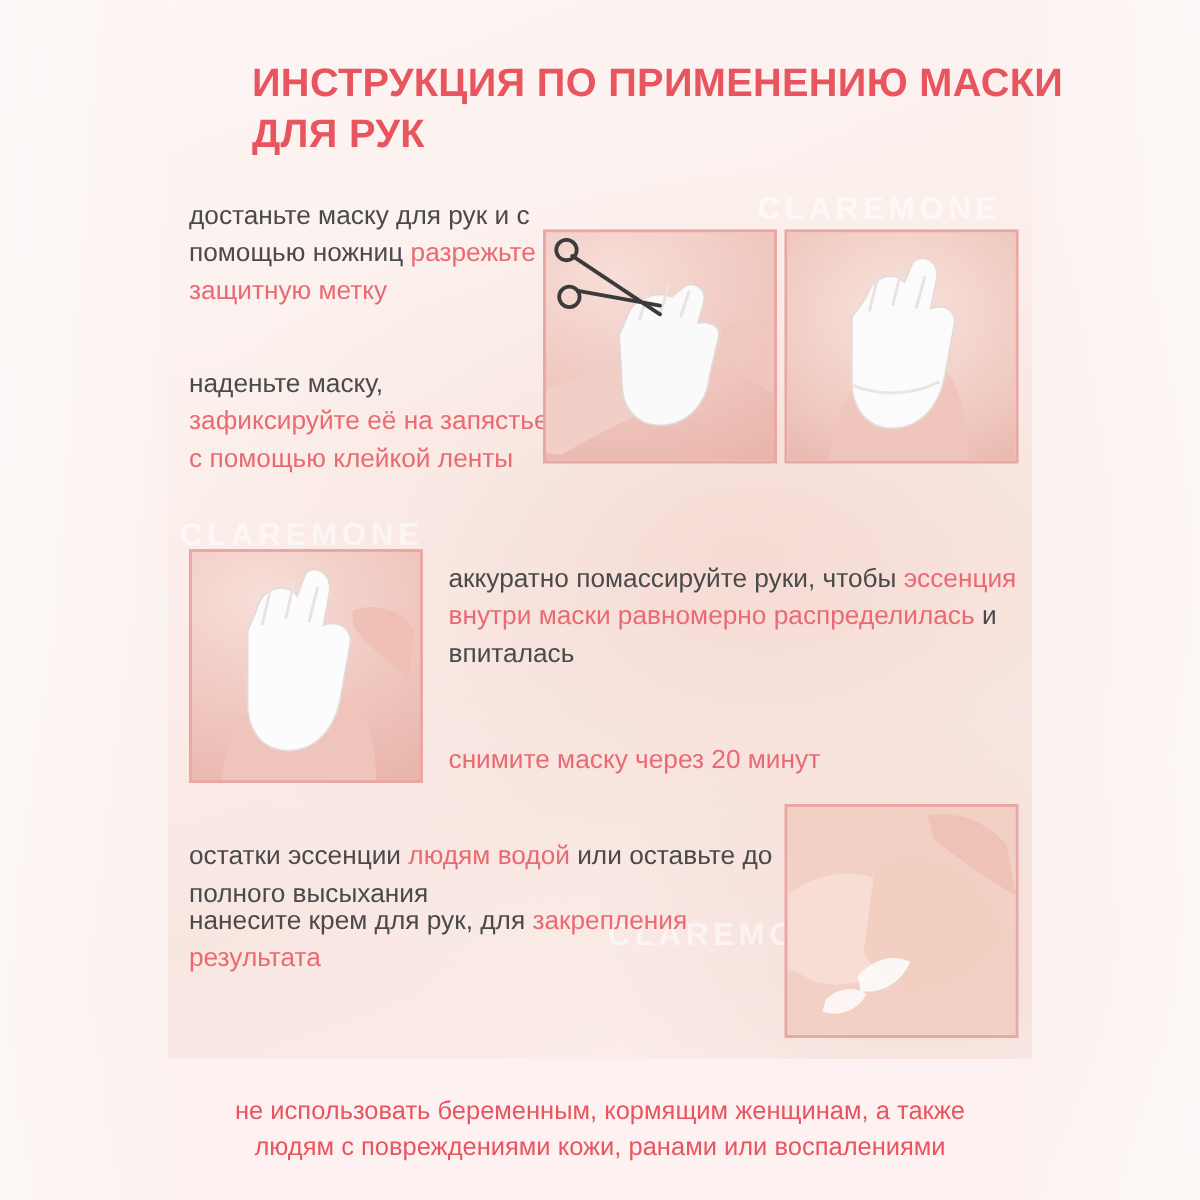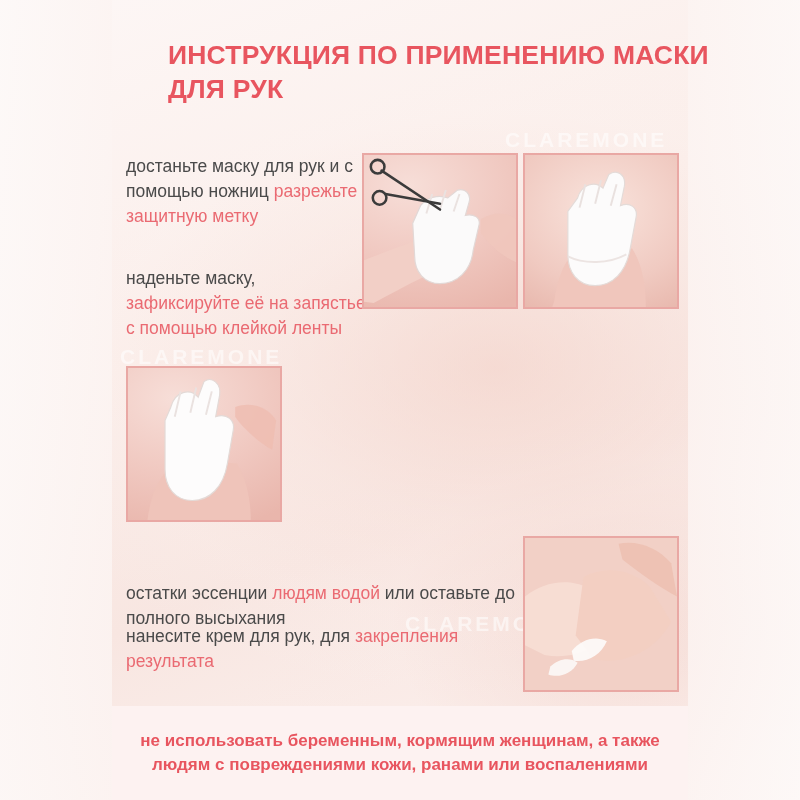--- a/index.html
+++ b/index.html
@@ -57,21 +57,20 @@
     text-transform: uppercase;
     margin-left: 42px;
   }
 
   
   .txt {
     position: absolute;
     color: #4a4a4a;
     font-size: 17.5px;
     line-height: 1.42;
-    margin-top: 23px;
   }
   .txt .hl { color: #ea6a72; }
   .txt .dk { color: #4a4a4a; }
 
   .b1 { left: 126px; top: 131px; width: 235px; }
   .b2 { left: 126px; top: 243px; width: 240px; }
   .b3 { left: 299px; top: 373px; width: 400px; }
   .b4 { left: 299px; top: 494px; width: 380px; }
   .b5 { left: 126px; top: 558px; width: 390px; }
   .b6 { left: 126px; top: 601px; width: 340px; }
@@ -108,21 +107,21 @@
     width: 576px; height: 94px;
     background: #fdf2f1;
     display: flex;
     align-items: center;
     justify-content: center;
     text-align: center;
     padding: 0 18px;
   }
   .warning-text {
     color: #e8555f;
-    font-weight: 700;
+    font-weight: 400;
     font-size: 17px;
     line-height: 1.42;
   }
 </style>
 </head>
 <body>
 
 <div class="page">
   <div class="band-left"></div>
   <div class="band-right"></div>
@@ -134,21 +133,27 @@
   <h1 class="heading">ИНСТРУКЦИЯ ПО ПРИМЕНЕНИЮ МАСКИ ДЛЯ РУК</h1>
 
   <div class="txt b1">
     <span class="dk">достаньте маску для рук и с помощью ножниц </span><span class="hl">разрежьте защитную метку</span>
   </div>
 
   <div class="txt b2">
     <span class="dk">наденьте маску, </span><span class="hl">зафиксируйте её на запястье с помощью клейкой ленты</span>
   </div>
 
-
+  <div class="txt b3">
+    <span class="dk">аккуратно помассируйте руки, чтобы </span><span class="hl">эссенция внутри маски равномерно распределилась</span><span class="dk"> и впиталась</span>
+  </div>
+
+  <div class="txt b4">
+    <span class="hl">снимите маску через 20 минут</span>
+  </div>
 
   <div class="txt b5">
     <span class="dk">остатки эссенции </span><span class="hl">людям водой</span><span class="dk"> или оставьте до полного высыхания</span>
   </div>
 
   <div class="txt b6">
     <span class="dk">нанесите крем для рук, для </span><span class="hl">закрепления результата</span>
   </div>
 
   <div class="photo p1">

